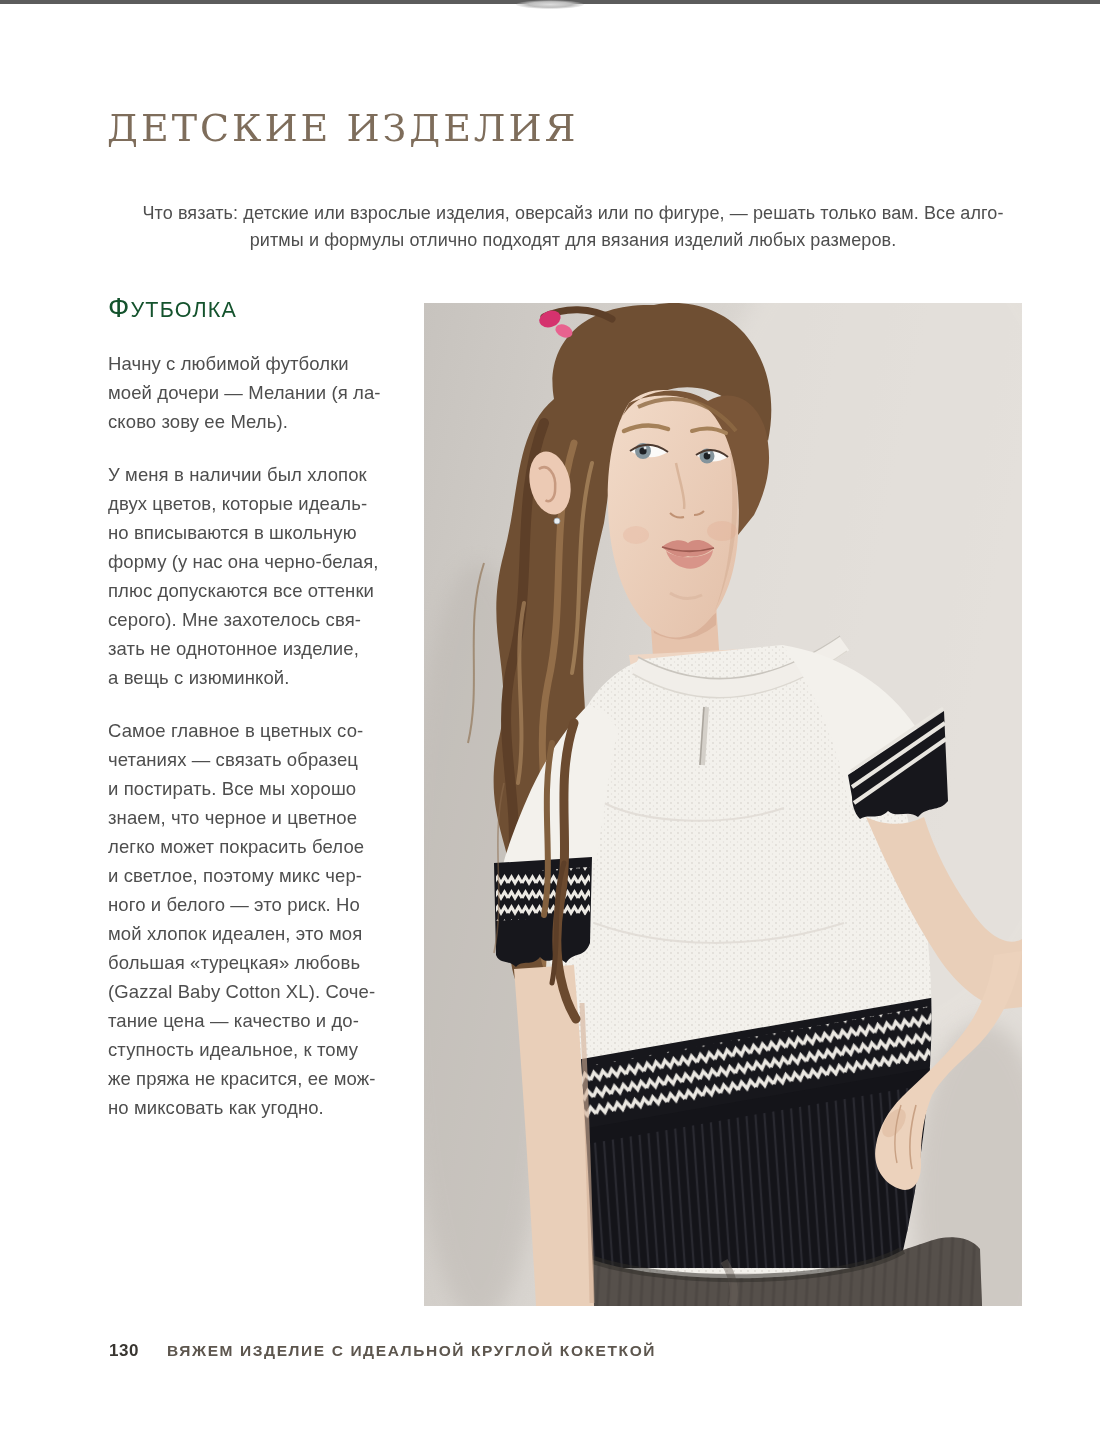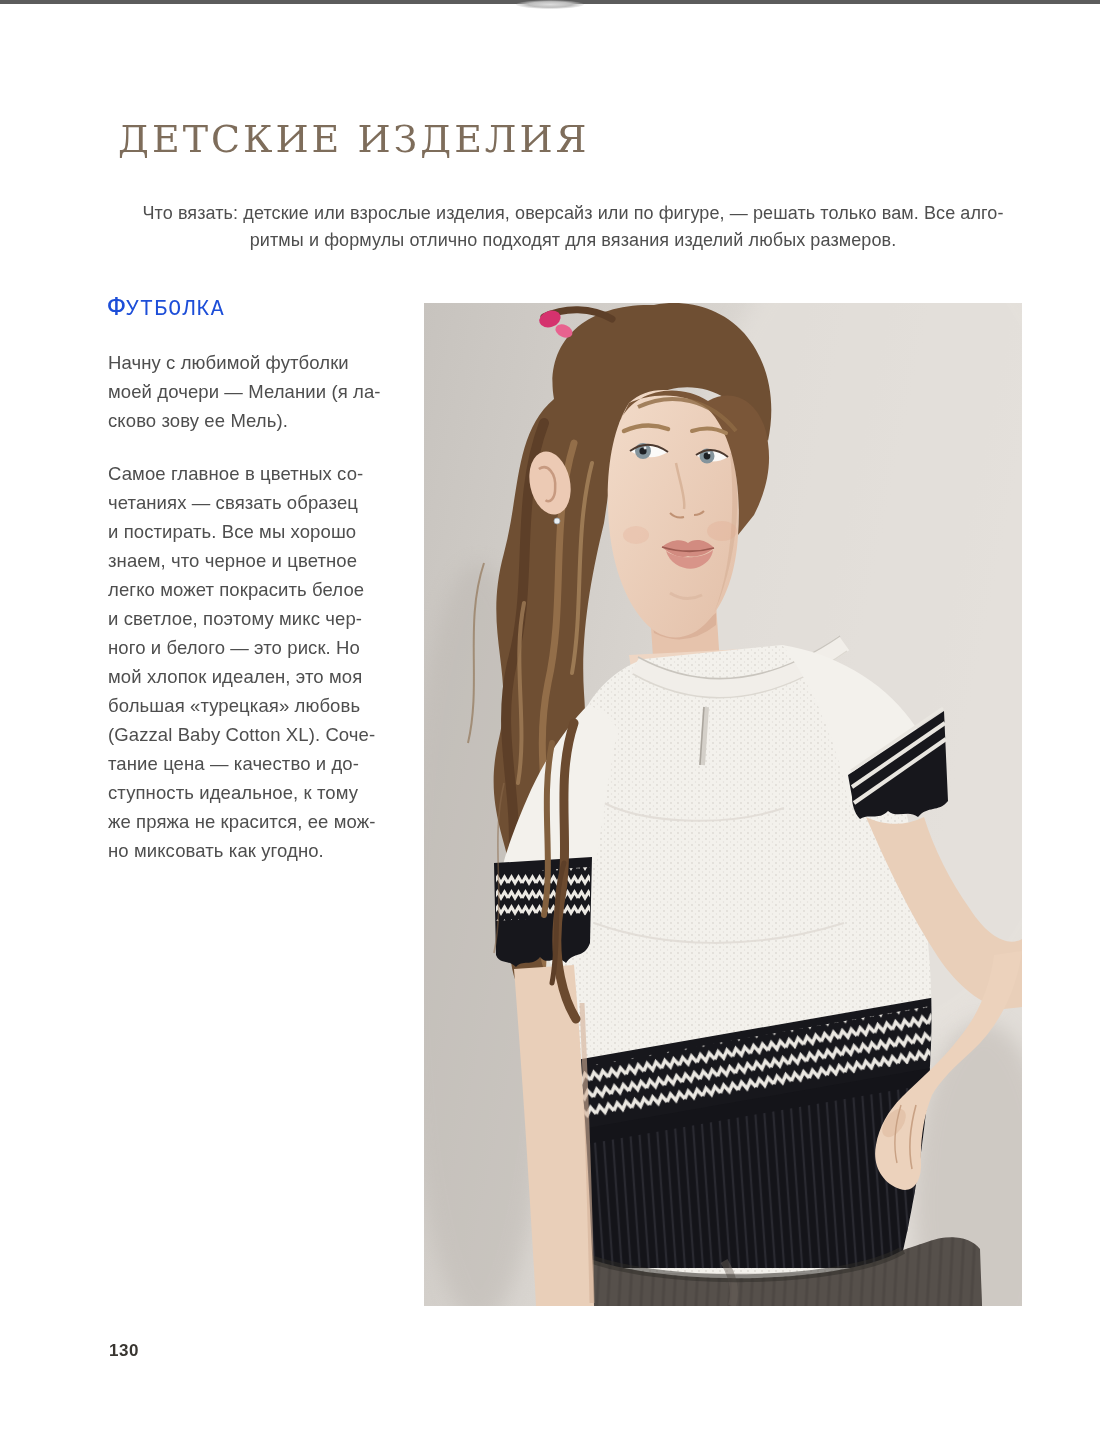--- a/index.html
+++ b/index.html
@@ -1,28 +1,28 @@
 <!DOCTYPE html>
 <html lang="ru"><head>
 <meta charset="utf-8">
 <style>
   html,body{margin:0;padding:0;background:#ffffff;}
   .page{position:relative;width:1100px;height:1449px;background:#ffffff;overflow:hidden;
         font-family:"Liberation Sans",sans-serif;}
   .topbar{position:absolute;left:0;top:0;width:1100px;height:4px;background:#5c5c5c;}
   .topbar-smudge{position:absolute;left:516px;top:0;width:68px;height:9px;border-radius:50%;
         background:radial-gradient(ellipse at center,#dcdcdc 0%,#bdbdbd 45%,rgba(189,189,189,0) 75%);}
-  .title{position:absolute;left:107px;top:106px;margin:11px;
+  .title{position:absolute;left:107px;top:106px;margin:0;
         font-family:"DejaVu Serif","Liberation Serif",serif;font-weight:400;
         font-size:38px;letter-spacing:3px;color:#7e6d5b;white-space:nowrap;}
   .intro{position:absolute;left:108px;top:200px;width:930px;margin:0;
         font-size:18px;line-height:27px;color:#4e4e4e;white-space:pre-line;letter-spacing:.1px;text-align:center;}
   .left-col{position:absolute;left:108px;top:292px;width:308px;}
-  .section-heading{margin:0 0 25px 0;font-family:Liberation Mono, monospace;
-        font-weight:400;font-size:21.5px;letter-spacing:1.2px;color:#1d4ed8;}
+  .section-heading{margin:0 0 25px 0;font-family:Liberation Sans, sans-serif;
+        font-weight:400;font-size:21.5px;letter-spacing:1.2px;color:#14532d;}
   .section-heading::first-letter{font-size:28px;}
   .body-par{margin:0 0 24px 0;font-size:18.5px;line-height:29px;color:#4e4e4e;
         white-space:pre-line;letter-spacing:.1px;}
   .photo{position:absolute;left:424px;top:303px;width:598px;height:1003px;overflow:hidden;
         background:#d7d3ce;}
   .photo svg{display:block;width:598px;height:1003px;}
   .footer{position:absolute;left:109px;top:1341px;display:flex;align-items:baseline;gap:28px;}
   .page-number{font-size:17px;font-weight:600;color:#393631;letter-spacing:.5px;text-align:right;}
   .running-title{font-size:15.5px;font-weight:700;color:#5d564e;letter-spacing:1.6px;}
 </style>
@@ -37,20 +37,28 @@
   <h1 class="title">ДЕТСКИЕ ИЗДЕЛИЯ</h1>
 
   <p class="intro">Что вязать: детские или взрослые изделия, оверсайз или по фигуре, — решать только вам. Все алго-
 ритмы и формулы отлично подходят для вязания изделий любых размеров.</p>
 
   <div class="left-col">
     <h2 class="section-heading">ФУТБОЛКА</h2>
     <p class="body-par">Начну с любимой футболки
 моей дочери — Мелании (я ла-
 сково зову ее Мель).</p>
+    <p class="body-par">У меня в наличии был хлопок
+двух цветов, которые идеаль-
+но вписываются в школьную
+форму (у нас она черно-белая,
+плюс допускаются все оттенки
+серого). Мне захотелось свя-
+зать не однотонное изделие,
+а вещь с изюминкой.</p>
     <p class="body-par">Самое главное в цветных со-
 четаниях — связать образец
 и постирать. Все мы хорошо
 знаем, что черное и цветное
 легко может покрасить белое
 и светлое, поэтому микс чер-
 ного и белого — это риск. Но
 мой хлопок идеален, это моя
 большая «турецкая» любовь
 (Gazzal Baby Cotton XL). Соче-
@@ -228,15 +236,16 @@
         <path d="M 128,440 C 116,500 130,556 120,612" fill="none" stroke="#82603e" stroke-width="6" stroke-linecap="round"></path>
         <path d="M 140,560 C 128,600 136,640 128,680" fill="none" stroke="#5d3f28" stroke-width="5" stroke-linecap="round"></path>
         <path d="M 60,260 C 40,320 58,380 44,440" fill="none" stroke="#8a6a4a" stroke-width="2" opacity="0.6"></path>
         <path d="M 80,480 C 66,540 82,590 70,650" fill="none" stroke="#8a6a4a" stroke-width="1.6" opacity="0.55"></path>
       </g>
     </svg>
   </div>
 
   <div class="footer">
     <span class="page-number">130</span>
+    <span class="running-title">ВЯЖЕМ ИЗДЕЛИЕ С ИДЕАЛЬНОЙ КРУГЛОЙ КОКЕТКОЙ</span>
   </div>
 
 </div>
 
 </body></html>

